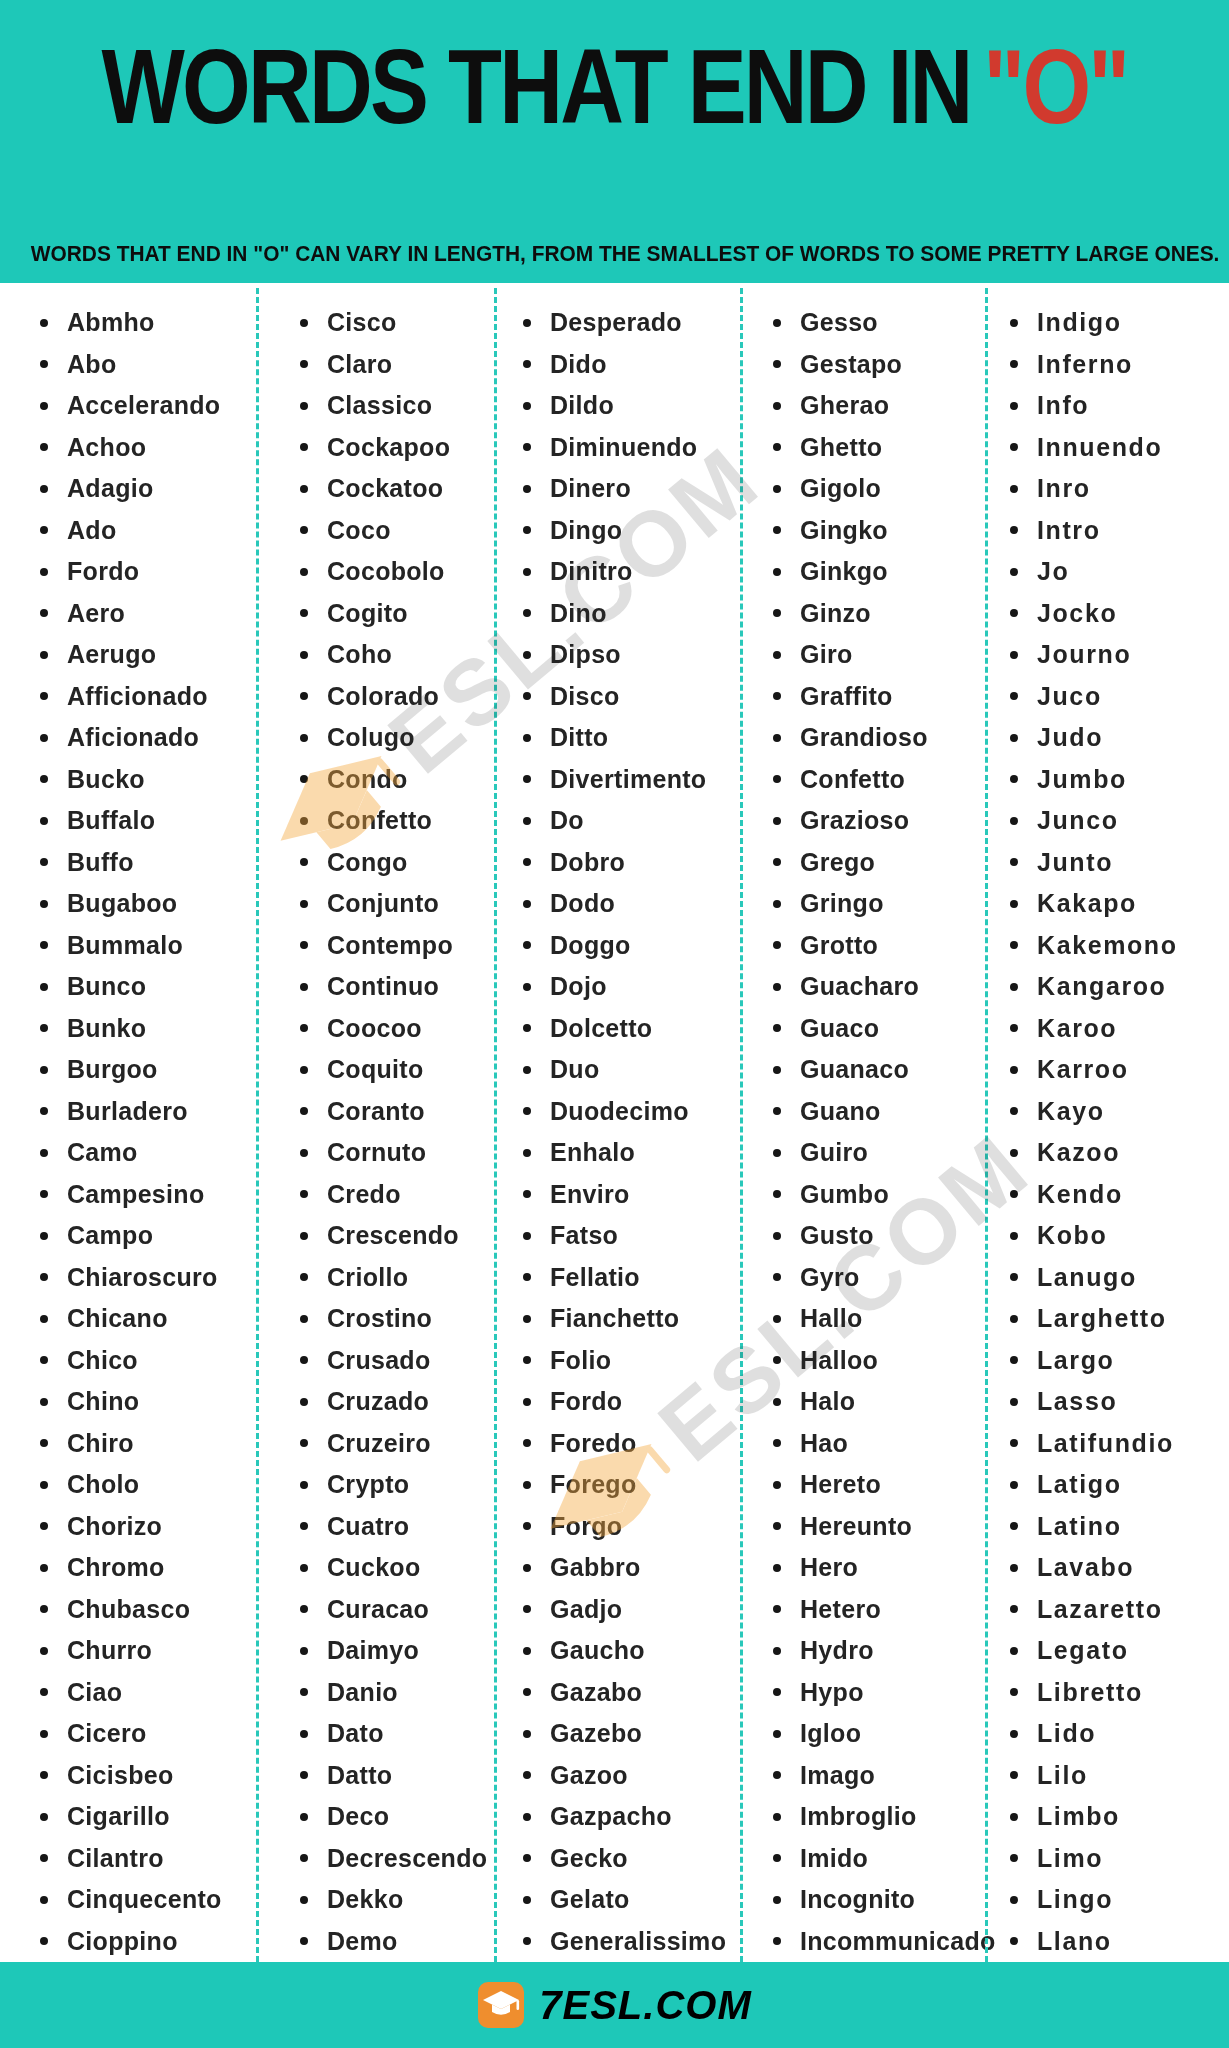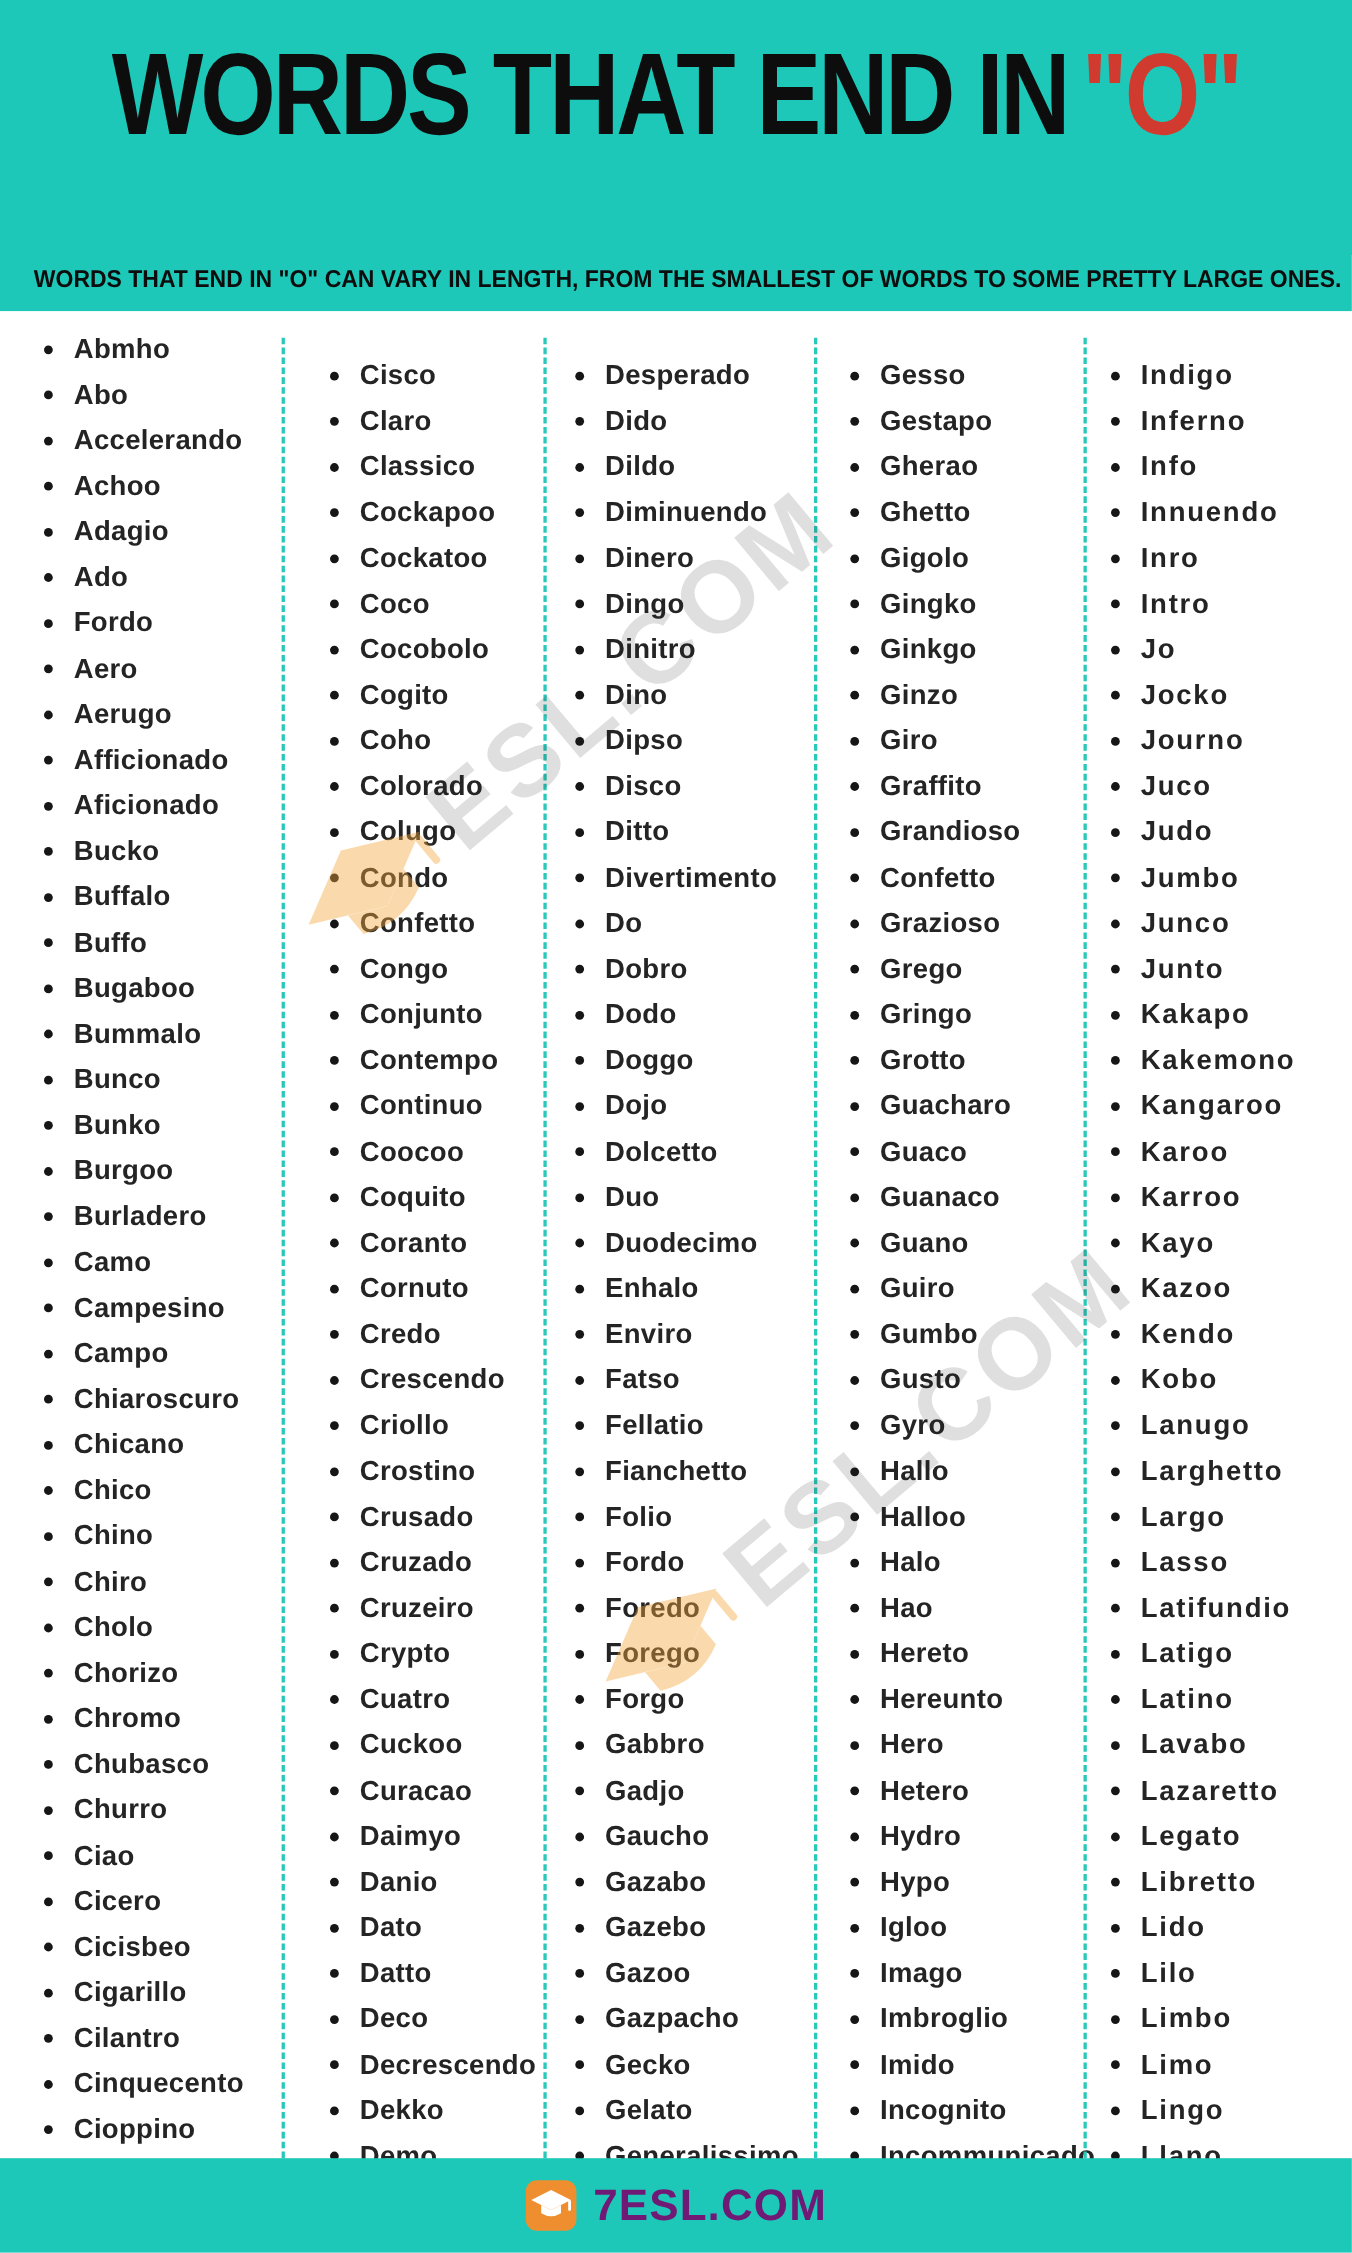--- a/index.html
+++ b/index.html
@@ -21,21 +21,21 @@
   .t-red { color:#d13a2e; margin-left:14px; }
   .subtitle {
     position:absolute; bottom:16px; left:0; width:100%;
     text-align:center; white-space:nowrap;
     font-size:22px; font-weight:bold; color:#0d0d0d;
     transform:scaleX(0.95); transform-origin:center;
   }
   
   .content {
     position:absolute; top:283px; left:0; width:1229px; height:1679px;
-    background:#ffffff; display:flex;
+    background:#ffffff; display:flex;align-items:flex-end;
   }
   ul.col { box-sizing:border-box; margin:0; padding:14px 0 0 0; list-style:none; }
   ul.col + ul.col { border-left:3px dashed #29c8ba;margin-top:24px; }
   .c1{width:256px;} .c2{width:238px;} .c3{width:246px;} .c4{width:245px;} .c5{width:244px;}
   .word-row { height:41.5px; display:flex; align-items:center; white-space:nowrap; }
   .c1 .word-row{ padding-left:40px; }
   .c2 .word-row{ padding-left:41px; }
   .c3 .word-row{ padding-left:26px; }
   .c4 .word-row{ padding-left:30px; }
   .c5 .word-row{ padding-left:22px; }
@@ -50,21 +50,21 @@
   .wm1 { left:285px; top:800px; transform:rotate(-40deg); }
   .wm2 { left:555px; top:1488px; transform:rotate(-40deg); }
   .wm-text { font-size:92px; font-weight:bold; color:rgba(40,40,40,0.15); letter-spacing:4px; }
   .wm-cap svg { display:block; opacity:0.42; }
   
   .footer {
     position:absolute; left:0; bottom:0; width:1229px; height:86px;
     background:#1ec8b8; display:flex; align-items:center; justify-content:center; gap:14px;
   }
   .logo-icon svg { display:block; }
-  .logo-text { font-size:40px; font-weight:bold; color:#701a75; letter-spacing:1px; }
+  .logo-text { font-size:40px; font-weight:bold; color:#000000; letter-spacing:1px;font-style:italic; }
 </style>
 </head>
 <body>
 
 <div class="header">
   <h1 class="title"><span>WORDS THAT END IN</span><span class="t-red">"O"</span></h1>
   <div class="subtitle">WORDS THAT END IN "O" CAN VARY IN LENGTH, FROM THE SMALLEST OF WORDS TO SOME PRETTY LARGE ONES.</div>
 </div>
 
 <div class="content">

